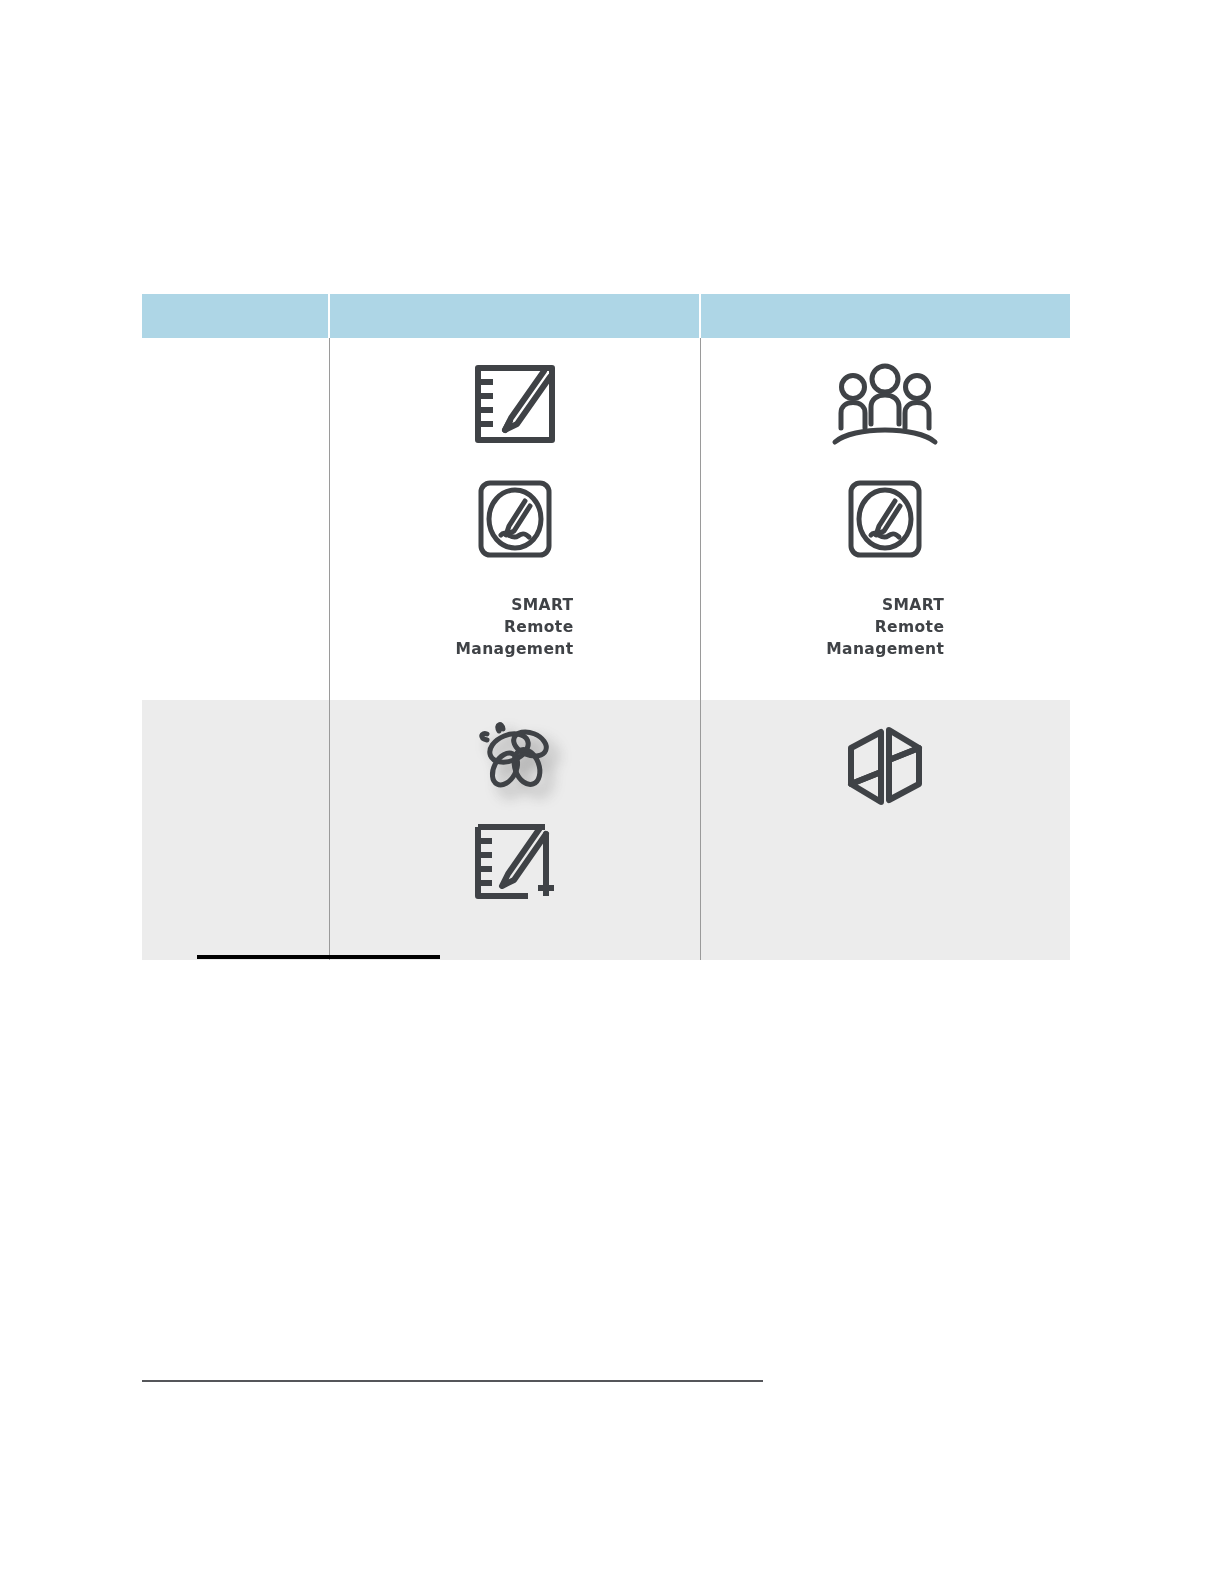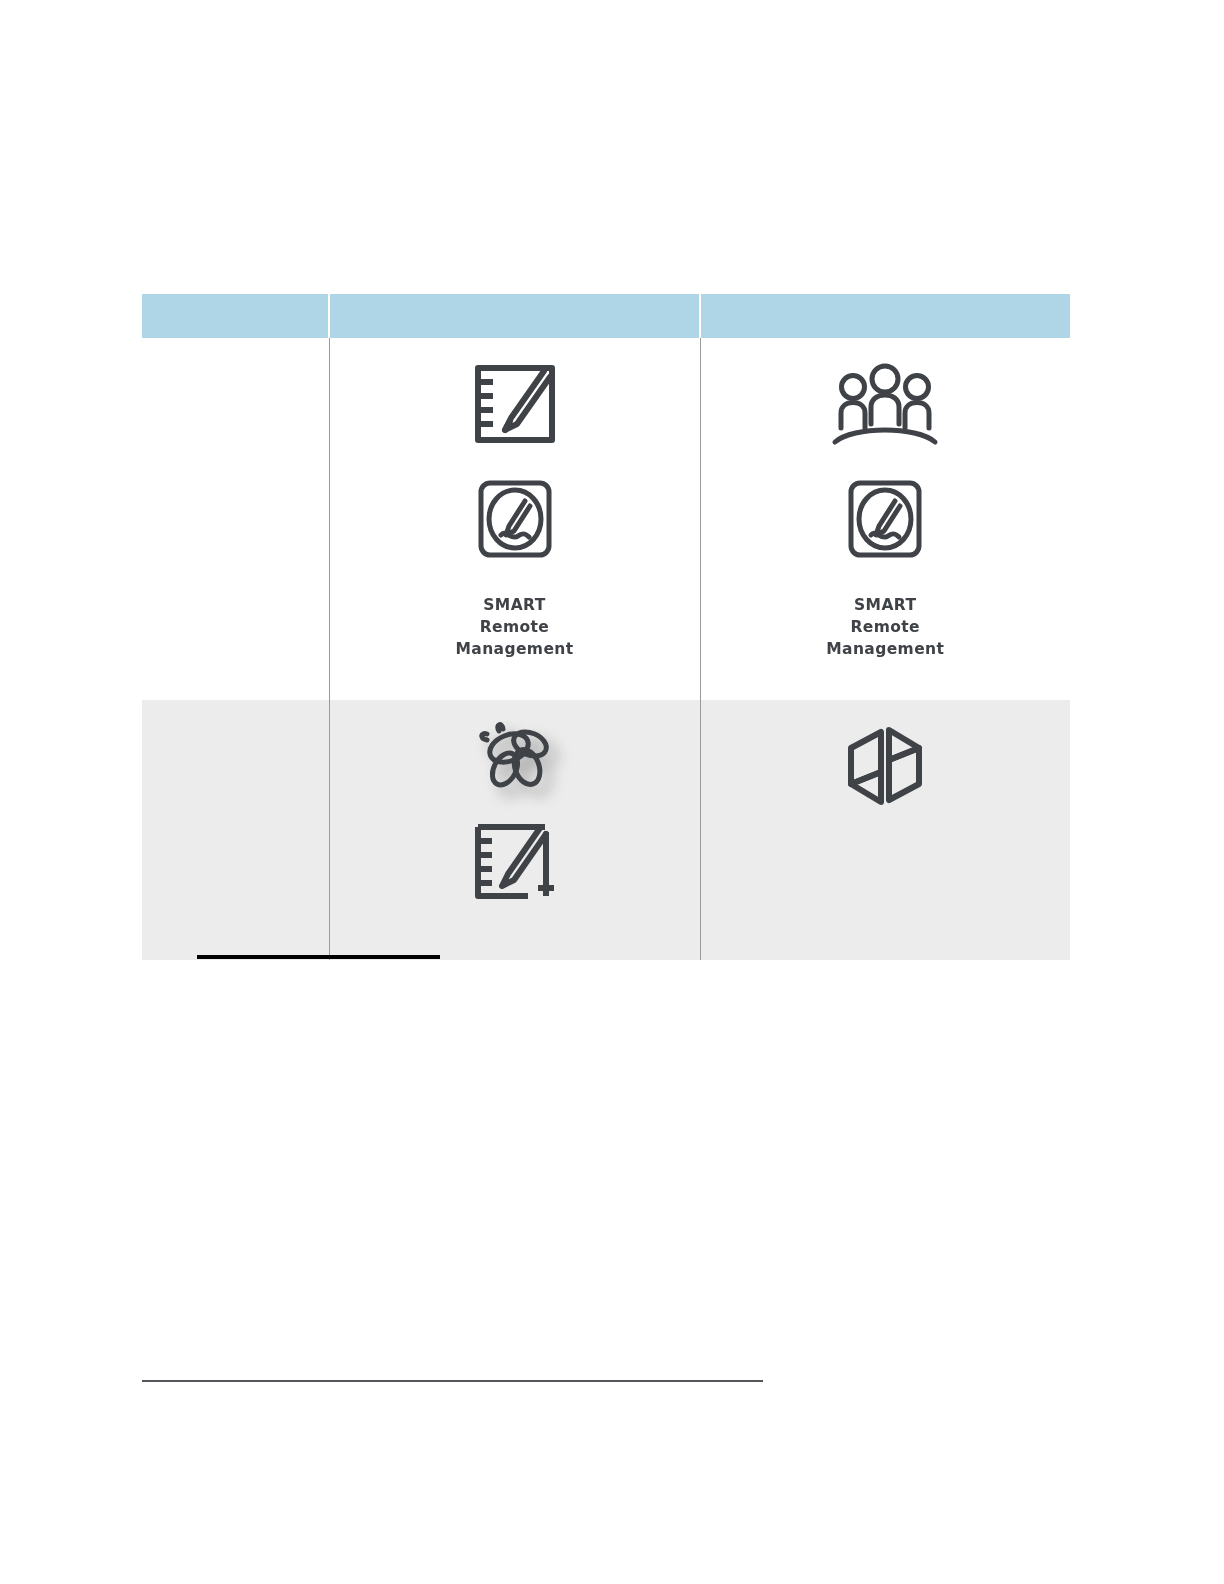--- a/index.html
+++ b/index.html
@@ -83,21 +83,21 @@
 
   
   .caption {
     margin-top: 34px;
     font-family: "DejaVu Sans", sans-serif;
     font-size: 15.5px;
     font-weight: bold;
     line-height: 22px;
     letter-spacing: 0.4px;
     color: #3f4246;
-    text-align: center;
+    text-align: right;
   }
   .caption .cap-line { display: block; }
 
   
   #black-rule {
     position: absolute;
     left: 197px;
     top: 955px;
     width: 243px;
     height: 4px;

